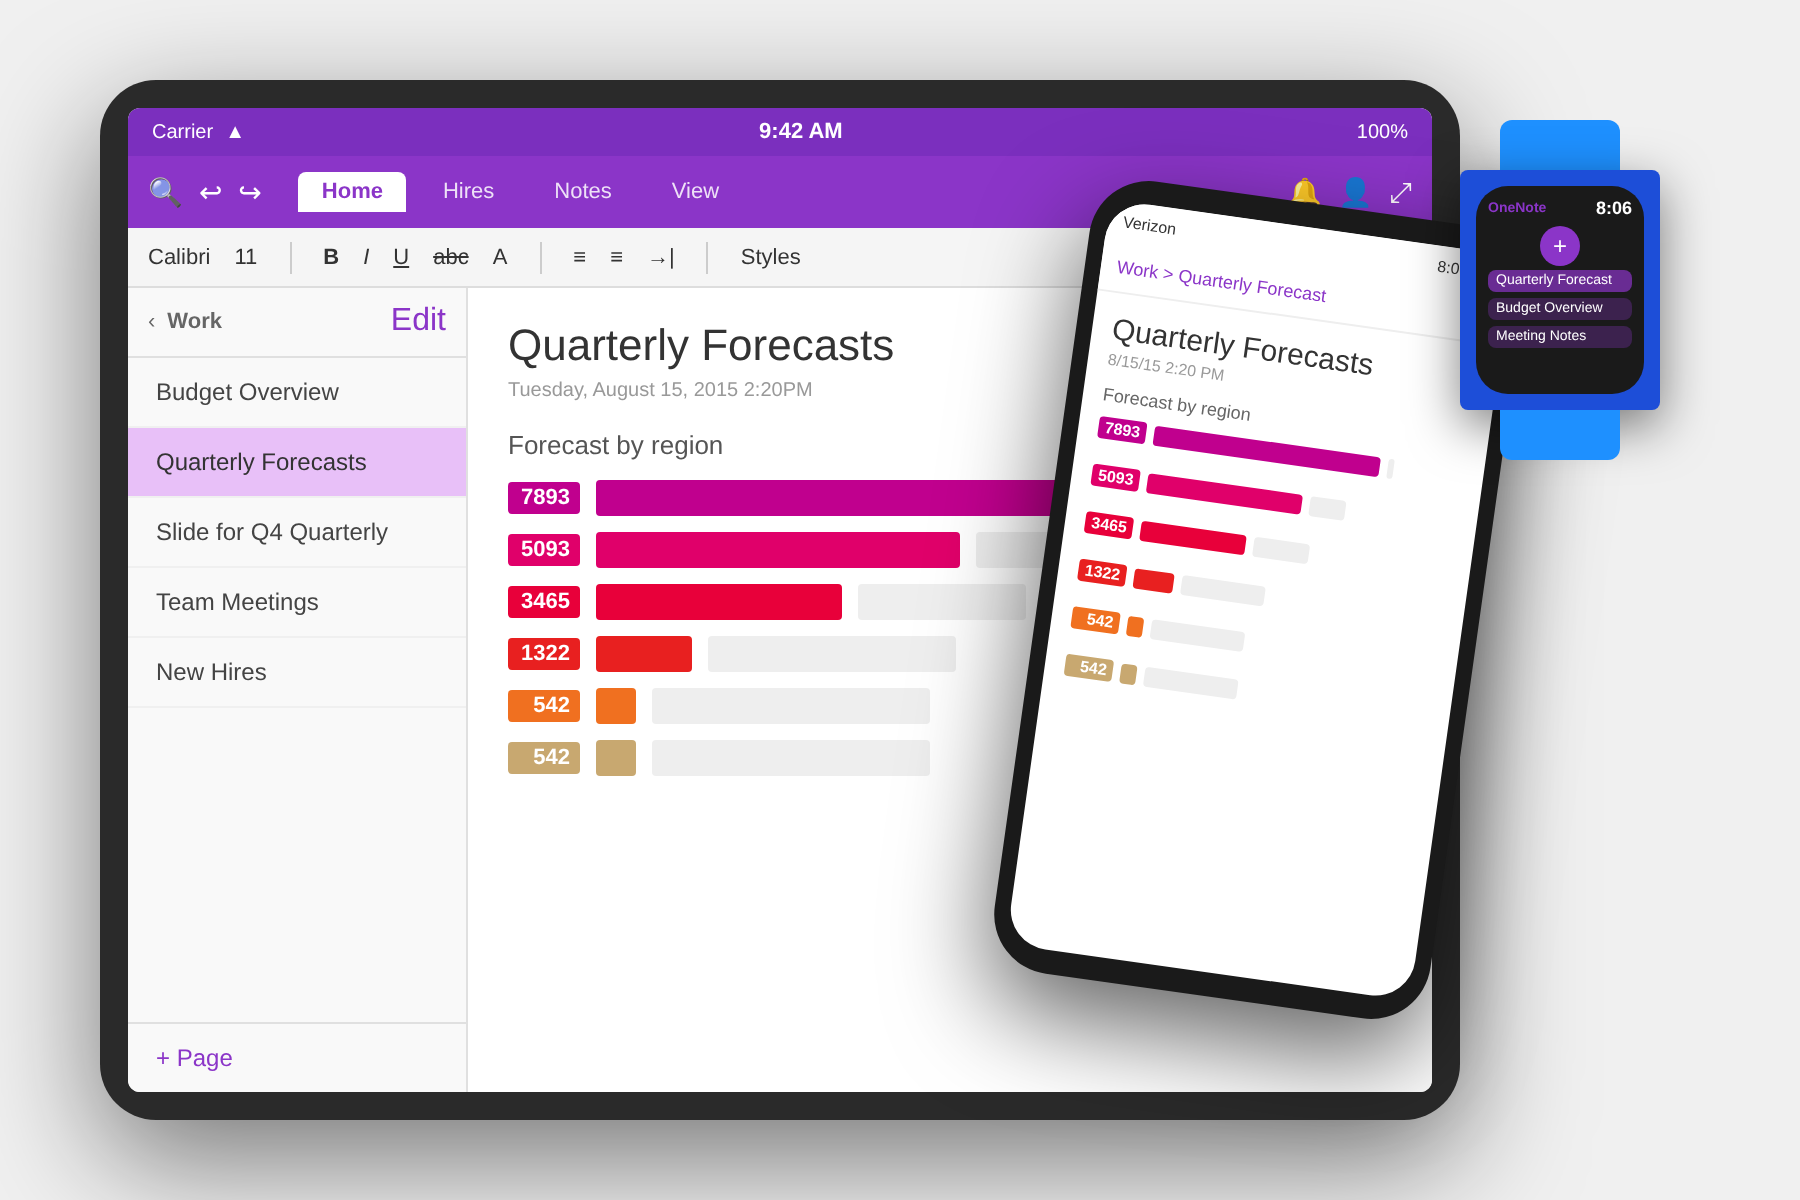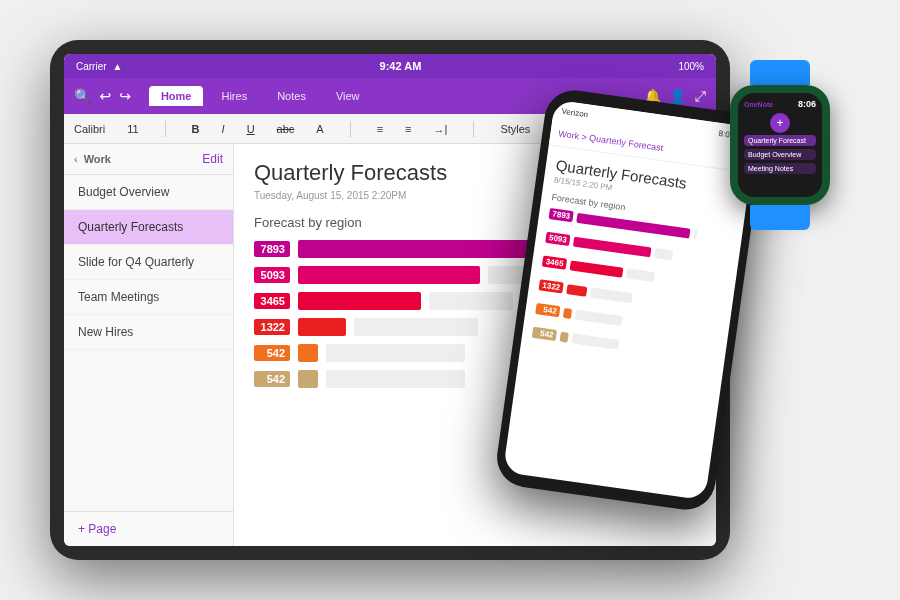--- a/index.html
+++ b/index.html
@@ -107,21 +107,21 @@
       font-weight: 600;
     }
 
     
     .format-bar {
       background: #f5f5f5;
       height: 30px;
       display: flex;
       align-items: center;
       padding: 0 10px;
-      gap: 22px;
+      gap: 12px;
       border-bottom: 1px solid #ddd;
       flex-shrink: 0;
     }
     .format-bar span {
       font-size: 11px;
       color: #333;
       cursor: pointer;
     }
     .format-divider {
       width: 1px;
@@ -161,21 +161,21 @@
     .sidebar-header-left span {
       font-size: 11px;
       color: #666;
     }
     .sidebar-header-title {
       font-size: 12px;
       font-weight: 600;
       color: #333;
     }
     .sidebar-header-edit {
-      font-size: 12px;
+      font-size: 16px;
       color: #8B35C8;
       cursor: pointer;
     }
     .sidebar-item {
       padding: 10px 14px;
       font-size: 12px;
       color: #444;
       cursor: pointer;
       border-bottom: 1px solid #f0f0f0;
     }
@@ -346,22 +346,22 @@
     .watch-band-top {
       width: 60px;
       height: 25px;
       background: #1E90FF;
       border-radius: 6px 6px 0 0;
       margin: 0 auto;
     }
     .watch-body {
       width: 100px;
       height: 120px;
-      background: #14532d;
-      border-radius: 24px;
+      background: #1d4ed8;
+      border-radius: 4px;
       margin: 0 auto;
       padding: 8px;
       box-shadow: 0 8px 25px rgba(0,0,0,0.5);
     }
     .watch-screen {
       width: 100%;
       height: 100%;
       background: #1a1a1a;
       border-radius: 16px;
       overflow: hidden;

